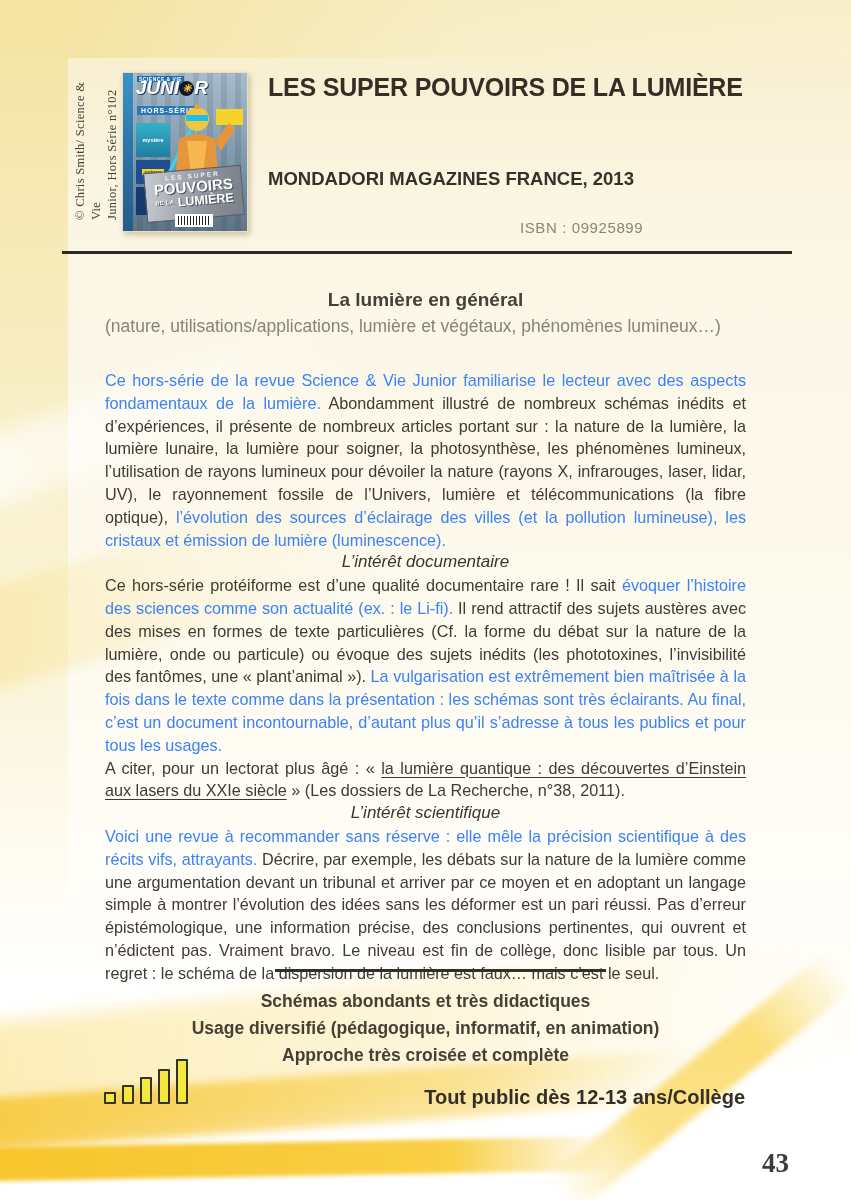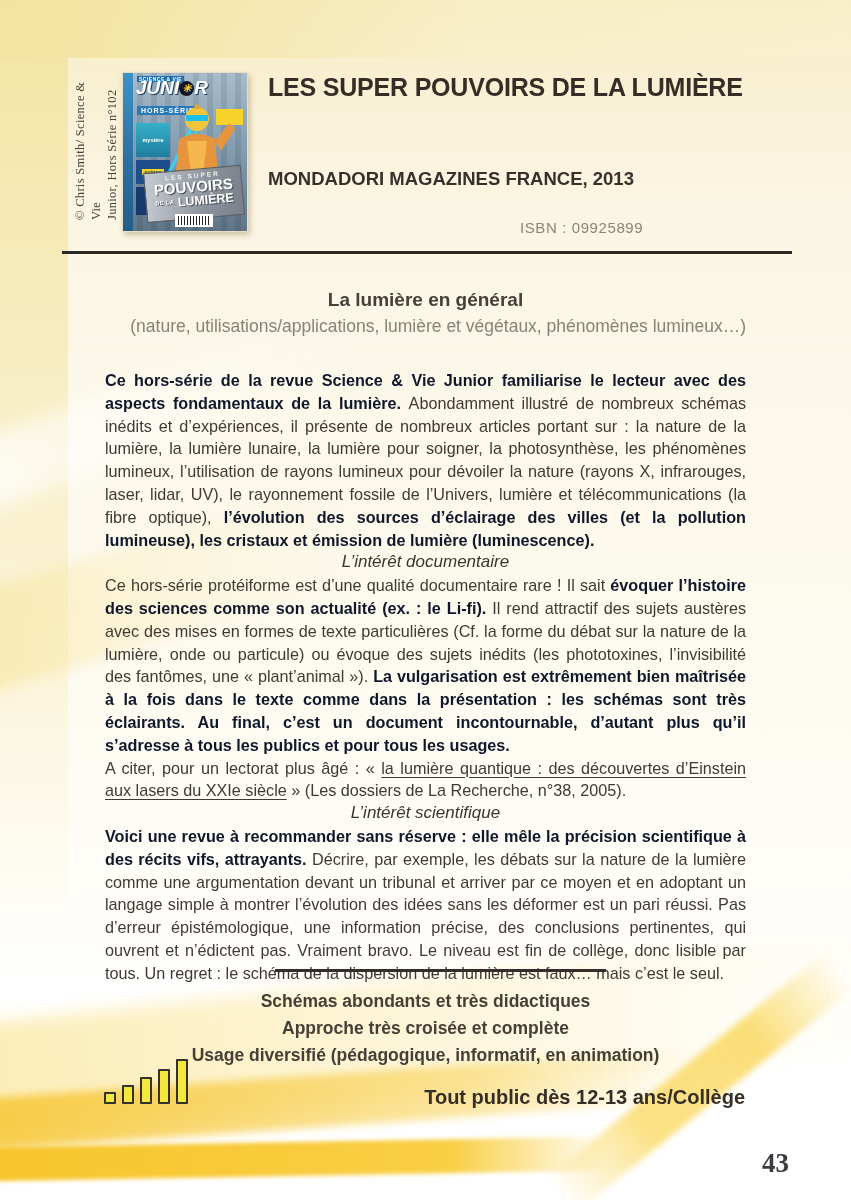--- a/index.html
+++ b/index.html
@@ -61,24 +61,24 @@
   .hero-svg{left:34px;top:20px;z-index:2;}
   .title{left:268px;top:70px;width:520px;font-size:25px;line-height:35px;font-weight:700;
       color:#362e26;letter-spacing:-.2px;z-index:2;}
   .publisher{left:268px;top:157px;font-size:18.5px;font-weight:700;color:#37302a;z-index:2;margin-top:11px;}
   .isbn{left:520px;top:219px;width:242px;text-align:left;font-size:15px;color:#8d8576;
       letter-spacing:.6px;z-index:2;}
   .divider{left:62px;top:251px;width:730px;height:3px;background:#2d2a26;z-index:2;}
   
   .flow{left:105px;top:276px;width:641px;z-index:2;color:#3f3a33;margin-top:12px;}
   .sec-h{text-align:center;font-size:19px;font-weight:700;color:#46403a;margin:0;line-height:24px;}
-  .sec-sub{text-align:right;font-size:17.5px;color:#8a8275;margin:2px 0 30px 0;line-height:25px;}
+  .sec-sub{text-align:left;font-size:17.5px;color:#8a8275;margin:2px 0 30px 0;line-height:25px;}
   .body-p{margin:0;font-size:16.2px;line-height:22.8px;text-align:justify;}
   .mid-h{margin:0;text-align:center;font-size:17px;line-height:22.8px;font-weight:400;font-style:italic;color:#3a352e;}
-  .seg-b{font-weight:700;color:#0f172a;}
+  .seg-b{font-weight:400;color:#3b82f6;}
   .seg-u{text-decoration:underline;text-underline-offset:3px;}
   
   .foot-rule{left:275px;top:969px;width:331px;height:3px;background:#33302b;z-index:2;}
   .foot-notes{left:105px;top:988px;width:641px;text-align:center;font-size:17.5px;line-height:27px;
       font-weight:700;color:#453f36;z-index:2;}
   .rating{left:104px;top:1058px;height:46px;display:flex;align-items:flex-end;gap:6px;z-index:3;}
   .rate-bar{width:12px;background:#f5e83c;border:2px solid #35322c;border-radius:1px;box-sizing:border-box;}
   .audience{right:106px;top:1086px;font-size:20px;font-weight:700;color:#352e27;z-index:3;}
   .pagenum{right:62px;top:1148px;font-family:"Liberation Serif",serif;font-size:27px;font-weight:700;
       color:#3b3b41;z-index:3;}
@@ -135,30 +135,30 @@
 <div class="abs publisher">MONDADORI MAGAZINES FRANCE, 2013</div>
 <div class="abs isbn">ISBN : 09925899</div>
 <div class="abs divider"></div>
 
 <div class="abs flow">
   <p class="sec-h">La lumière en général</p>
   <p class="sec-sub">(nature, utilisations/applications, lumière et végétaux, phénomènes lumineux…)</p>
   <p class="body-p"><span class="seg-b">Ce hors-série de la revue Science &amp; Vie Junior familiarise le lecteur avec des aspects fondamentaux de la lumière. </span><span>Abondamment illustré de nombreux schémas inédits et d’expériences, il présente de nombreux articles portant sur : la nature de la lumière, la lumière lunaire, la lumière pour soigner, la photosynthèse, les phénomènes lumineux, l’utilisation de rayons lumineux pour dévoiler la nature (rayons X, infrarouges, laser, lidar, UV), le rayonnement fossile de l’Univers, lumière et télécommunications (la fibre optique), </span><span class="seg-b">l’évolution des sources d’éclairage des villes (et la pollution lumineuse), les cristaux et émission de lumière (luminescence).</span></p>
   <p class="mid-h">L’intérêt documentaire</p>
   <p class="body-p"><span>Ce hors-série protéiforme est d’une qualité documentaire rare ! Il sait </span><span class="seg-b">évoquer l’histoire des sciences comme son actualité (ex. : le Li-fi).</span><span> Il rend attractif des sujets austères avec des mises en formes de texte particulières (Cf. la forme du débat sur la nature de la lumière, onde ou particule) ou évoque des sujets inédits (les phototoxines, l’invisibilité des fantômes, une « plant’animal »). </span><span class="seg-b">La vulgarisation est extrêmement bien maîtrisée à la fois dans le texte comme dans la présentation : les schémas sont très éclairants. Au final, c’est un document incontournable, d’autant plus qu’il s’adresse à tous les publics et pour tous les usages.</span></p>
-  <p class="body-p"><span>A citer, pour un lectorat plus âgé : « </span><span class="seg-u">la lumière quantique : des découvertes d’Einstein aux lasers du XXIe siècle</span><span> » (Les dossiers de La Recherche, n°38, 2005).</span></p>
+  <p class="body-p"><span>A citer, pour un lectorat plus âgé : « </span><span class="seg-u">la lumière quantique : des découvertes d’Einstein aux lasers du XXIe siècle</span><span> » (Les dossiers de La Recherche, n°38, 2011).</span></p>
   <p class="mid-h">L’intérêt scientifique</p>
   <p class="body-p"><span class="seg-b">Voici une revue à recommander sans réserve : elle mêle la précision scientifique à des récits vifs, attrayants.</span><span> Décrire, par exemple, les débats sur la nature de la lumière comme une argumentation devant un tribunal et arriver par ce moyen et en adoptant un langage simple à montrer l’évolution des idées sans les déformer est un pari réussi. Pas d’erreur épistémologique, une information précise, des conclusions pertinentes, qui ouvrent et n’édictent pas. Vraiment bravo. Le niveau est fin de collège, donc lisible par tous. Un regret : le schéma de la dispersion de la lumière est faux… mais c’est le seul.</span></p>
 </div>
 
 <div class="abs foot-rule"></div>
 <div class="abs foot-notes">
   <div>Schémas abondants et très didactiques</div>
+  <div>Usage diversifié (pédagogique, informatif, en animation)</div>
   <div>Approche très croisée et complète</div>
-  <div>Usage diversifié (pédagogique, informatif, en animation)</div>
 </div>
 <div class="abs rating">
     <div class="rate-bar" style="height: 12px;"></div>
     <div class="rate-bar" style="height: 19px;"></div>
     <div class="rate-bar" style="height: 27px;"></div>
     <div class="rate-bar" style="height: 35px;"></div>
     <div class="rate-bar" style="height: 45px;"></div>
   </div>
 <div class="abs audience">Tout public dès 12-13 ans/Collège</div>
 <div class="abs pagenum">43</div>

